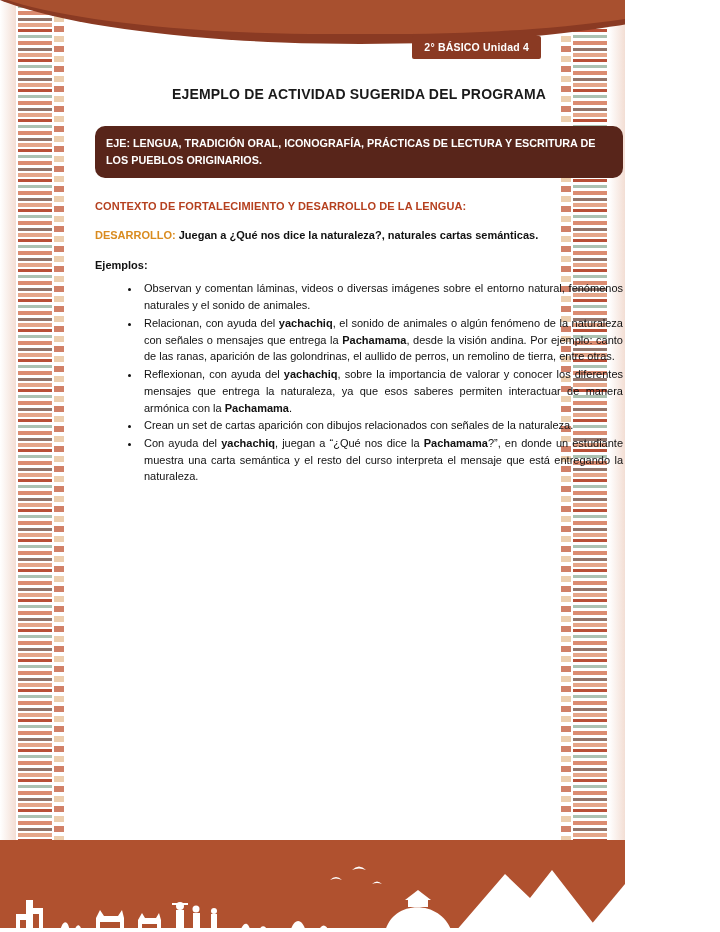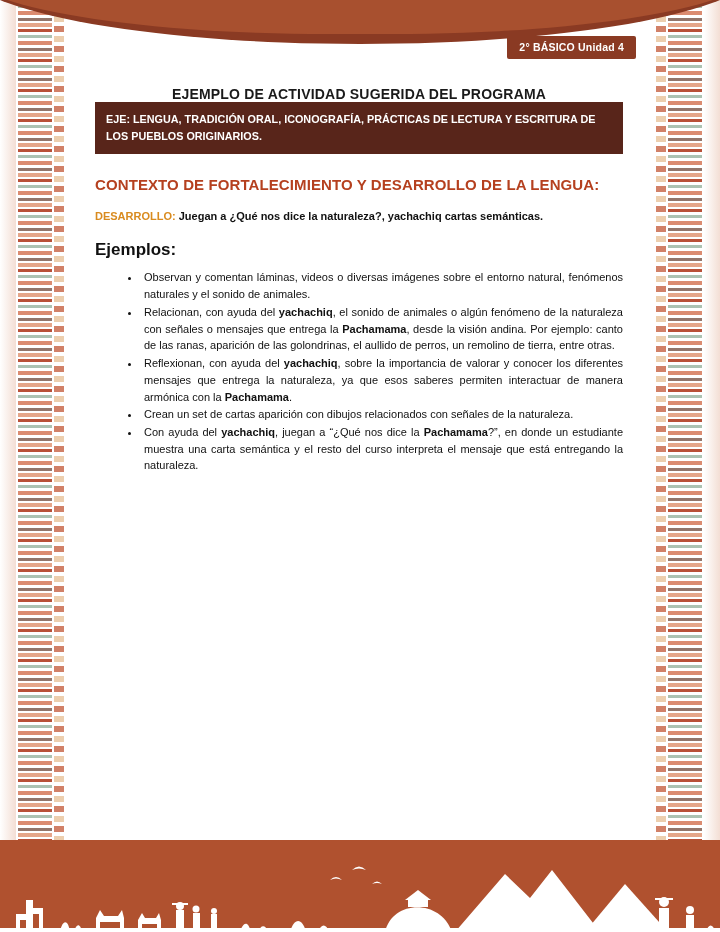--- a/index.html
+++ b/index.html
@@ -5,21 +5,21 @@
   html, body {
     margin: 0;
     padding: 0;
     background: #ffffff;
   }
   body {
     font-family: "Liberation Sans", sans-serif;
   }
   .page {
     position: relative;
-    width: 720px;
+    width: 625px;
     height: 932px;
     overflow: hidden;
     background: #ffffff;
   }
 
   
   .band-left, .band-right {
     position: absolute;
     top: 0;
     width: 34px;
@@ -119,47 +119,49 @@
   }
   .doc-title {
     text-align: center;
     font-size: 14px;
     font-weight: bold;
     color: #1a1a1a;
     letter-spacing: 0.2px;
     margin: 16px 0 0 0;
   }
   .eje-bar {
+    margin-top: 24px;
     background: #58251a;
     color: #ffffff;
     font-size: 10.8px;
     font-weight: bold;
     line-height: 1.55;
     padding: 9px 11px 10px 11px;
+    border-radius: 10px;
   }
   .section-head {
     margin-top: 22px;
     color: #b5401f;
-    font-size: 15px;
+    font-size: 11px;
     font-weight: bold;
     letter-spacing: 0.1px;
   }
   .act-line {
     margin-top: 17px;
     font-size: 11px;
     font-weight: bold;
     color: #111111;
   }
   .act-label {
     color: #d98b1f;
     font-weight: bold;
   }
   .ejemplos {
     margin-top: 18px;
-    font-size: 17px;
+    font-size: 11px;
     font-weight: bold;
     color: #111111;
   }
   ul.bullets {
     margin: 9px 0 15px 0;
     padding-left: 46px;
     list-style: disc;
   }
   ul.bullets li {
     font-size: 11px;
@@ -213,21 +215,21 @@
 
     <div class="eje-bar">
       <span>EJE:</span>
       <span>LENGUA, TRADICIÓN ORAL, ICONOGRAFÍA, PRÁCTICAS DE LECTURA Y ESCRITURA DE LOS PUEBLOS ORIGINARIOS.</span>
     </div>
 
     <div class="section-head">CONTEXTO DE FORTALECIMIENTO Y DESARROLLO DE LA LENGUA:</div>
 
     <div class="act-line">
       <span class="act-label">DESARROLLO:</span>
-      <span>Juegan a ¿Qué nos dice la naturaleza?, yachachiq cartas semánticas.</span>
+      <span>Juegan a ¿Qué nos dice la naturaleza?, naturales cartas semánticas.</span>
     </div>
 
     <div class="ejemplos">Ejemplos:</div>
 
     <ul class="bullets">
       <li><span>Observan y comentan láminas, videos o diversas imágenes sobre el entorno natural, fenómenos naturales y el sonido de animales.</span></li>
       <li><span>Relacionan, con ayuda del <b>yachachiq</b>, el sonido de animales o algún fenómeno de la naturaleza con señales o mensajes que entrega la <b>Pachamama</b>, desde la visión andina. Por ejemplo: canto de las ranas, aparición de las golondrinas, el aullido de perros, un remolino de tierra, entre otras.</span></li>
       <li><span>Reflexionan, con ayuda del <b>yachachiq</b>, sobre la importancia de valorar y conocer los diferentes mensajes que entrega la naturaleza, ya que esos saberes permiten interactuar de manera armónica con la <b>Pachamama</b>.</span></li>
       <li><span>Crean un set de cartas aparición con dibujos relacionados con señales de la naturaleza.</span></li>
       <li><span>Con ayuda del <b>yachachiq</b>, juegan a “¿Qué nos dice la <b>Pachamama</b>?”, en donde un estudiante muestra una carta semántica y el resto del curso interpreta el mensaje que está entregando la naturaleza.</span></li>

